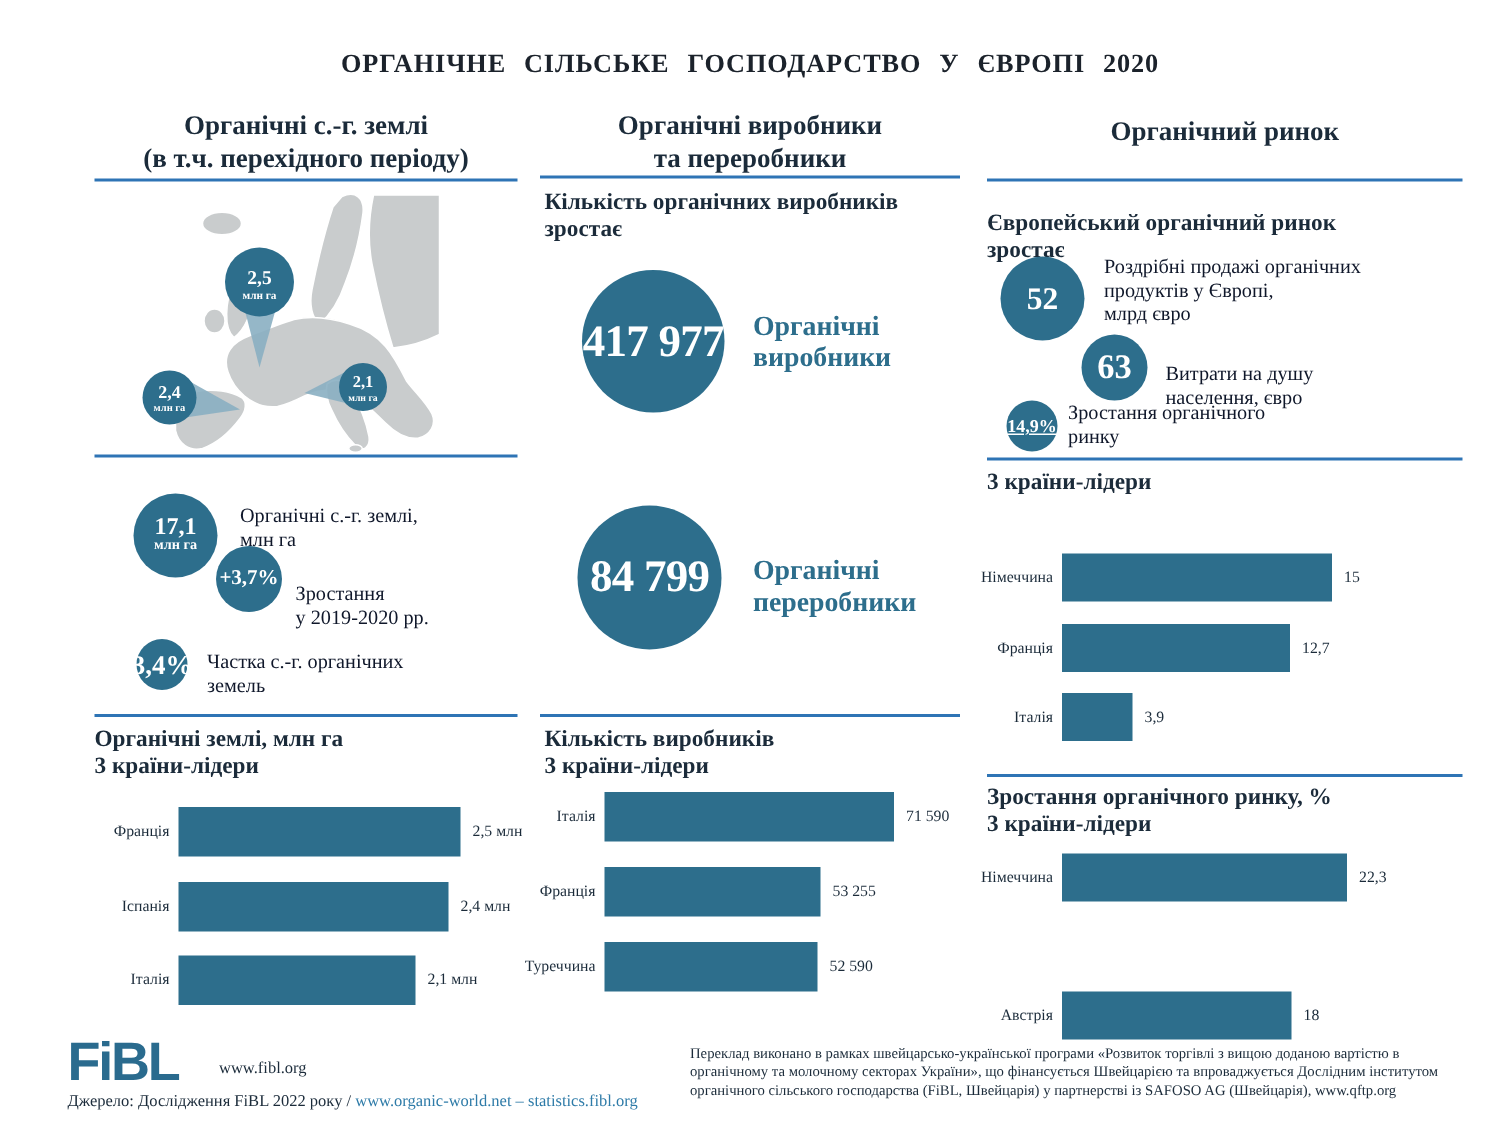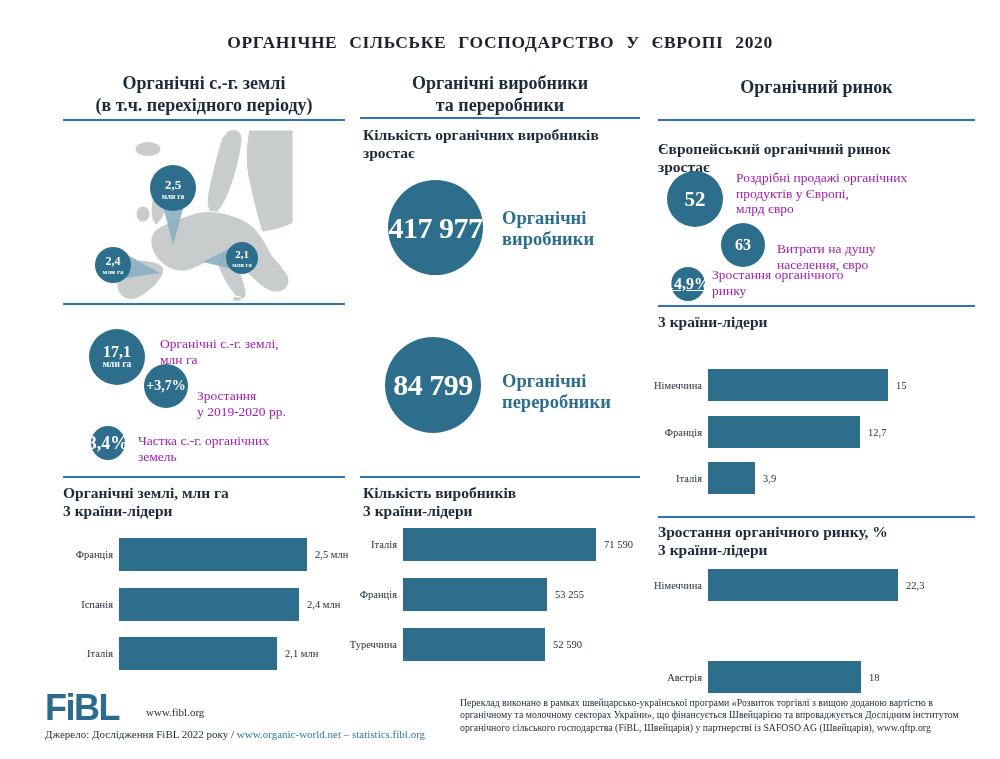--- a/index.html
+++ b/index.html
@@ -8,21 +8,21 @@
   .abs{position:absolute;}
   .title{position:absolute;top:32px;left:0;width:1000px;margin:0;text-align:center;
          font-size:17.5px;font-weight:bold;letter-spacing:.6px;word-spacing:7px;color:#1b222b;}
   .colhead{position:absolute;text-align:center;font-weight:bold;font-size:18px;line-height:22px;
            color:#1b2b3a;white-space:pre-line;}
   .rule{position:absolute;height:2px;background:#2e74b5;}
   .subhead{position:absolute;font-weight:bold;font-size:15.5px;line-height:18px;color:#1b2b3a;white-space:pre-line;}
   .circle{position:absolute;border-radius:50%;background:#2d6e8c;color:#ffffff;
           display:flex;flex-direction:column;align-items:center;justify-content:center;
           text-align:center;font-weight:bold;line-height:1.05;}
-  .sidelabel{position:absolute;color:#a21caf;font-size:13.5px;line-height:15.5px;white-space:pre-line;}
+  .sidelabel{position:absolute;color:#0f172a;font-size:13.5px;line-height:15.5px;white-space:pre-line;}
   .biglabel{position:absolute;color:#2d6e8c;font-weight:bold;font-size:18.5px;line-height:20.5px;white-space:pre-line;}
   .chart-title{position:absolute;font-weight:bold;font-size:15.5px;line-height:18px;color:#1b2b3a;}
   .crow{position:absolute;display:flex;align-items:center;height:33px;}
   .clabel{flex:none;text-align:right;font-size:10.5px;color:#1b2b3a;}
   .cbar{flex:none;height:33px;background:#2d6e8c;margin-left:6px;}
   .cval{flex:none;margin-left:8px;font-size:10.5px;color:#1b2b3a;white-space:nowrap;}
   .logo{position:absolute;font-family:"Liberation Sans","DejaVu Sans",sans-serif;font-weight:bold;
         font-size:36px;letter-spacing:-1.5px;color:#2a6b8e;line-height:1;}
   .fineprint{position:absolute;font-size:11px;color:#1b2b3a;}
   .link{color:#2e7ba8;text-decoration:none;}
@@ -160,27 +160,27 @@
 зростає</div>
 
   <div class="circle" style="left:667px;top:171px;width:56px;height:56px;">
     <span style="font-size:21px;">52</span>
   </div>
   <div class="sidelabel" style="left:736px;top:170px;">Роздрібні продажі органічних
 продуктів у Європі,
 млрд євро</div>
 
   <div class="circle" style="left:721px;top:223px;width:44px;height:44px;">
-    <span style="font-size:16px;">63</span>
+    <span style="font-size:23px;">63</span>
   </div>
   <div class="sidelabel" style="left:777px;top:241px;">Витрати на душу
 населення, євро</div>
 
   <div class="circle" style="left:671px;top:267px;width:34px;height:34px;">
-    <span style="font-size:16px;text-decoration:underline;">14,9%</span>
+    <span style="font-size:12px;text-decoration:underline;">14,9%</span>
   </div>
   <div class="sidelabel" style="left:712px;top:267px;">Зростання органічного
 ринку</div>
 
   <div class="rule" style="left:658px;top:305px;width:317px;"></div>
 
   <div class="chart-title" style="left:658px;top:313px;">
     <div>3 країни-лідери</div>
   </div>
   <div class="crow" style="left:653px;top:369px;width:330px;height:32px;">

